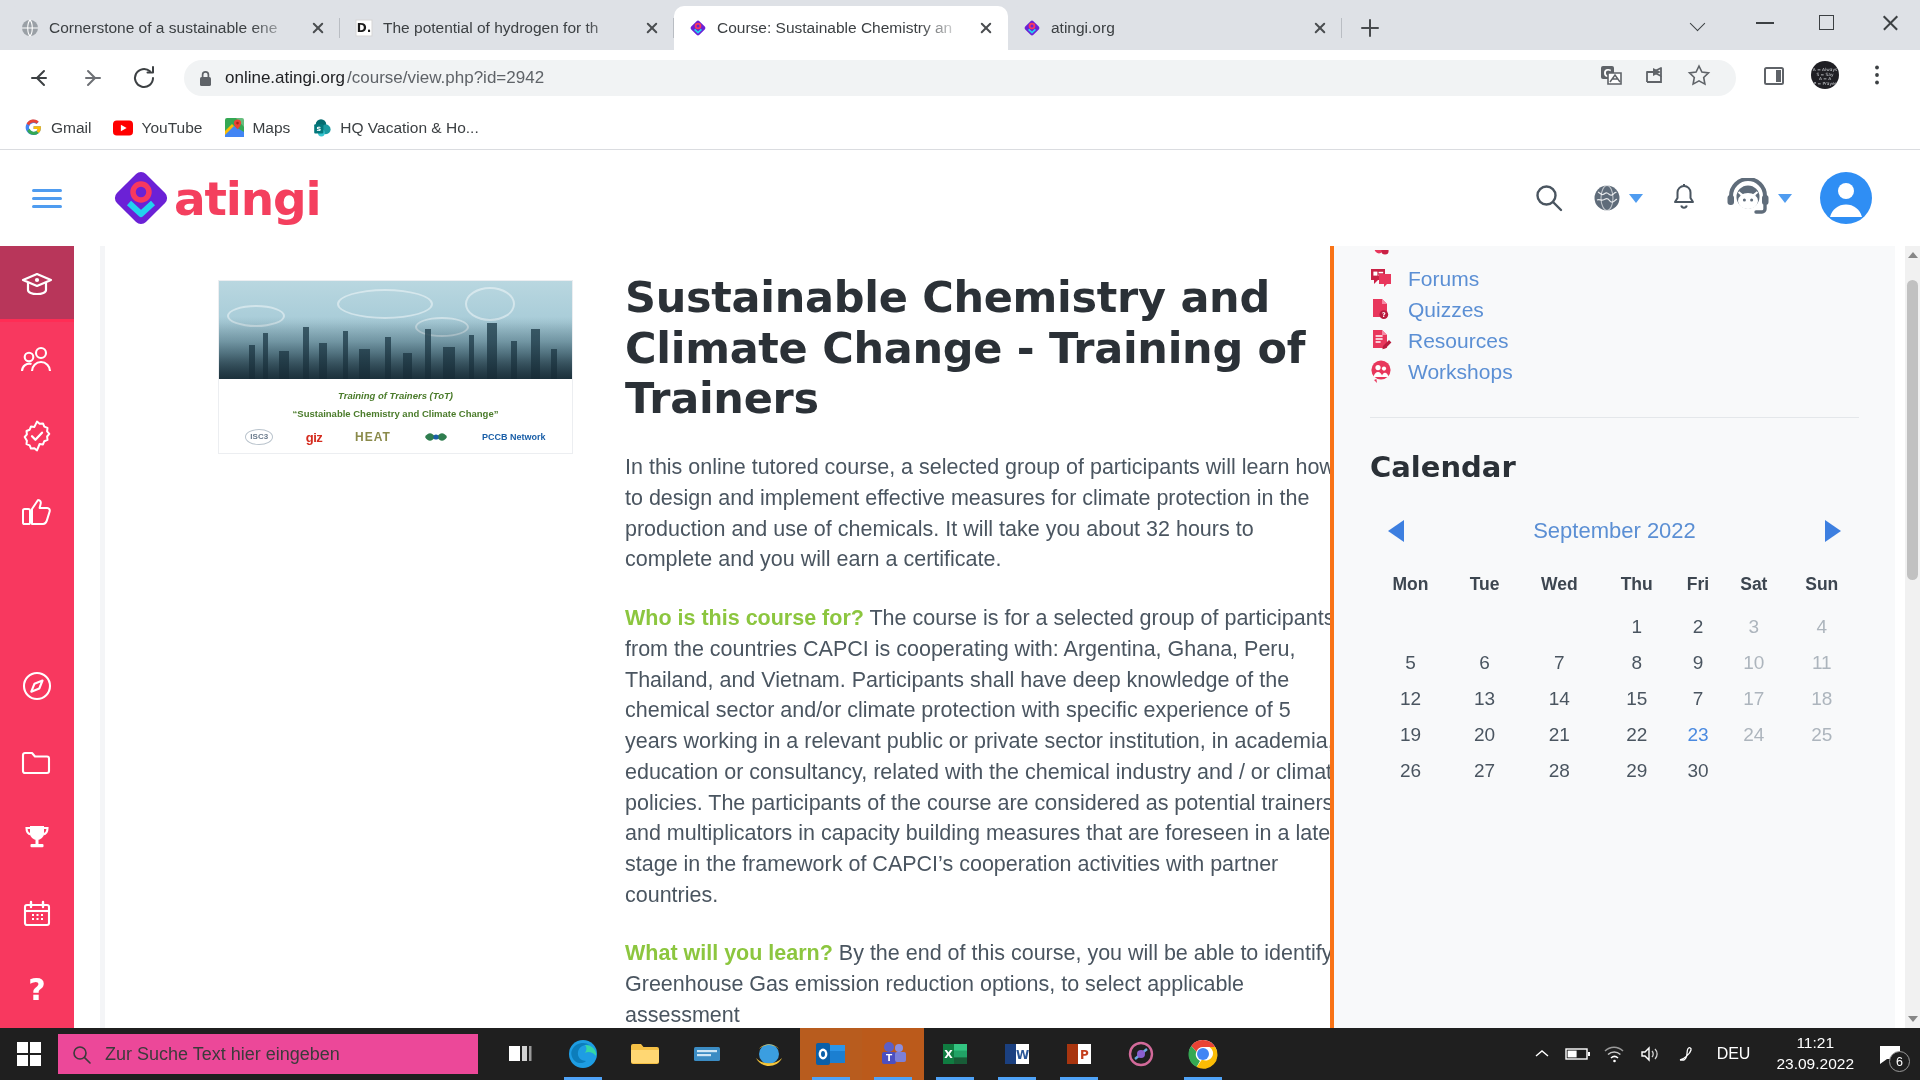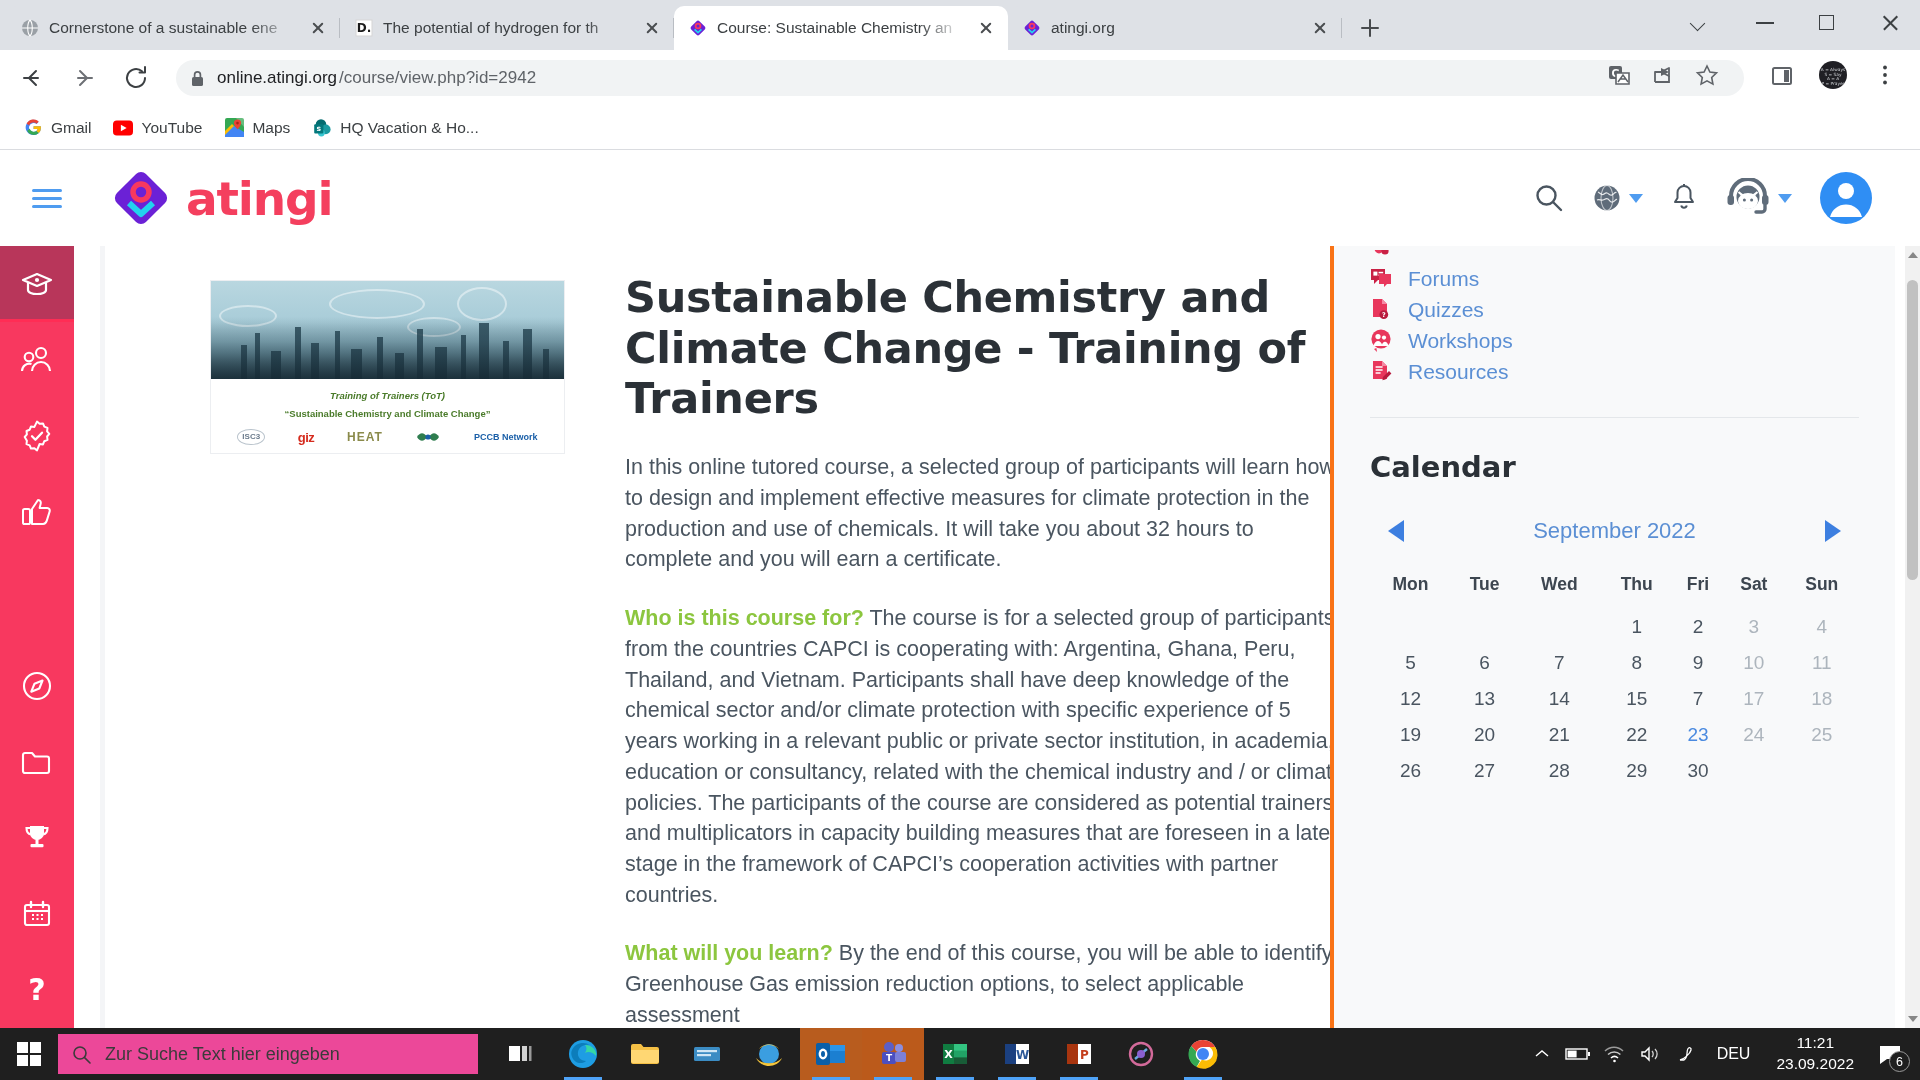--- a/index.html
+++ b/index.html
@@ -69,21 +69,21 @@
   .wb-max i {
     left:23px; top:15px; width:15px; height:15px; background:none;
     border:1.6px solid #3c4043;
   }
   .wb-cls i { left:23px; top:22px; width:19px; height:1.7px; }
   .wb-cls i:first-child { transform:rotate(45deg); }
   .wb-cls i:last-child  { transform:rotate(-45deg); }
 
   .toolbar {
     height:56px; background:#ffffff; display:flex; align-items:center;
-    padding:0 12px; gap:12px;
+    padding:0 20px; gap:12px;
   }
   .tbtn { width:40px; height:40px; position:relative; flex:none; }
   .omnibox {
     flex:1; height:36px; background:#f1f3f4; border-radius:18px;
     display:flex; align-items:center; padding:0 14px; margin:0 8px;
     gap:12px; min-width:0;
   }
   .omni-url { font-size:17px; color:#202124; white-space:nowrap; }
   .omni-actions { display:flex; align-items:center; gap:4px; margin-left:auto; }
 
@@ -107,21 +107,21 @@
   }
   .burger { width:46px; height:40px; position:relative; flex:none; margin-right:40px; }
   .burger i {
     position:absolute; left:8px; width:30px; height:3.4px;
     background:#4f9cf0; border-radius:2px;
   }
   .burger i:nth-child(1){ top:11px; }
   .burger i:nth-child(2){ top:19px; }
   .burger i:nth-child(3){ top:27px; }
 
-  .brand { display:flex; align-items:center; gap:14px; }
+  .brand { display:flex; align-items:center; gap:2px; }
   .brand-mark { width:62px; height:62px; position:relative; flex:none; }
   .brand-word {
     font-size:47px; font-weight:700; color:#f43f5e; letter-spacing:-1.2px;
     font-family:"DejaVu Sans", sans-serif;
   }
 
   .header-tools {
     margin-left:auto; display:flex; align-items:center; gap:26px; padding-right:46px;
   }
   .ht { position:relative; display:flex; align-items:center; gap:7px; }
@@ -153,21 +153,21 @@
     flex:1; background:#ffffff; position:relative; overflow:hidden; display:flex;
   }
   .page-inner { flex:1; display:flex; padding-left:26px; }
 
   .main-col { width:1230px; flex:none; position:relative; padding:0 0 0 0; }
   .main-col:before {
     content:""; position:absolute; left:0; top:0; bottom:0; width:5px; background:#f4f5f7;
   }
 
   .course-thumb {
-    position:absolute; left:110px; top:34px; width:355px; height:174px;
+    position:absolute; left:118px; top:34px; width:355px; height:174px;
     background:#ffffff; border:1px solid #eceef1; overflow:hidden;
   }
   .thumb-sky {
     height:98px; position:relative; overflow:hidden;
     background:linear-gradient(180deg,#b9d7e0 0%,#a8ccd8 42%,#7ea9b8 74%,#4c6f7d 100%);
   }
   .thumb-sky .plant {
     position:absolute; bottom:0; left:0; right:0; height:62px;
     background:
       linear-gradient(180deg, rgba(26,48,60,0) 0%, rgba(26,48,60,.25) 40%, rgba(20,38,48,.85) 100%);
@@ -737,40 +737,40 @@
                         <path d="M12 2l5 5h-5z" fill="#f58aa4"></path>
                         <circle cx="13.8" cy="17.6" r="4.4" fill="#b81c3e"></circle>
                         <text x="13.8" y="20.3" font-family="DejaVu Sans" font-size="6.4" font-weight="bold" fill="#fff" text-anchor="middle">?</text>
                       </svg>
                   </span>
                   <span class="act-label">Quizzes</span>
                 </div>
                 <div class="act-row">
                   <span class="act-ico">
                     <svg width="22" height="24" viewBox="0 0 22 24">
+                        <path d="M3 2h9l5 5v13H3z" fill="#e8375c"></path>
+                        <path d="M12 2l5 5h-5z" fill="#f58aa4"></path>
+                        <path d="M5.6 8h7M5.6 11h7M5.6 14h5" stroke="#fff" stroke-width="1.5"></path>
+                        <path d="M13 18l6-6 2.4 2.4-6 6-3 .8z" fill="#b81c3e"></path>
+                      </svg>
+                  </span>
+                  <span class="act-label">Resources</span>
+                </div>
+                <div class="act-row">
+                  <span class="act-ico">
+                    <svg width="22" height="24" viewBox="0 0 22 24">
                         <circle cx="11" cy="11" r="9.6" fill="#e8375c"></circle>
                         <path d="M4 21l3 3-.6-4z" fill="#e8375c"></path>
                         <circle cx="8" cy="8.6" r="2.6" fill="#fff"></circle>
                         <circle cx="14" cy="9.6" r="2.1" fill="#fff"></circle>
                         <path d="M3.6 18c.6-3.4 2.6-5 4.4-5s3.8 1.6 4.4 5z" fill="#fff"></path>
                         <path d="M11.6 18c.6-2.8 2-4.2 3.4-4.2s2.8 1.4 3.4 4.2z" fill="#fff"></path>
                       </svg>
                   </span>
                   <span class="act-label">Workshops</span>
-                </div>
-                <div class="act-row">
-                  <span class="act-ico">
-                    <svg width="22" height="24" viewBox="0 0 22 24">
-                        <path d="M3 2h9l5 5v13H3z" fill="#e8375c"></path>
-                        <path d="M12 2l5 5h-5z" fill="#f58aa4"></path>
-                        <path d="M5.6 8h7M5.6 11h7M5.6 14h5" stroke="#fff" stroke-width="1.5"></path>
-                        <path d="M13 18l6-6 2.4 2.4-6 6-3 .8z" fill="#b81c3e"></path>
-                      </svg>
-                  </span>
-                  <span class="act-label">Resources</span>
                 </div>
               </div>
 
               <div class="blocks-sep"></div>
 
               <div class="cal-title">Calendar</div>
 
               <div class="cal-nav">
                 <span class="cal-arrow prev"></span>
                 <span class="cal-month">September 2022</span>

